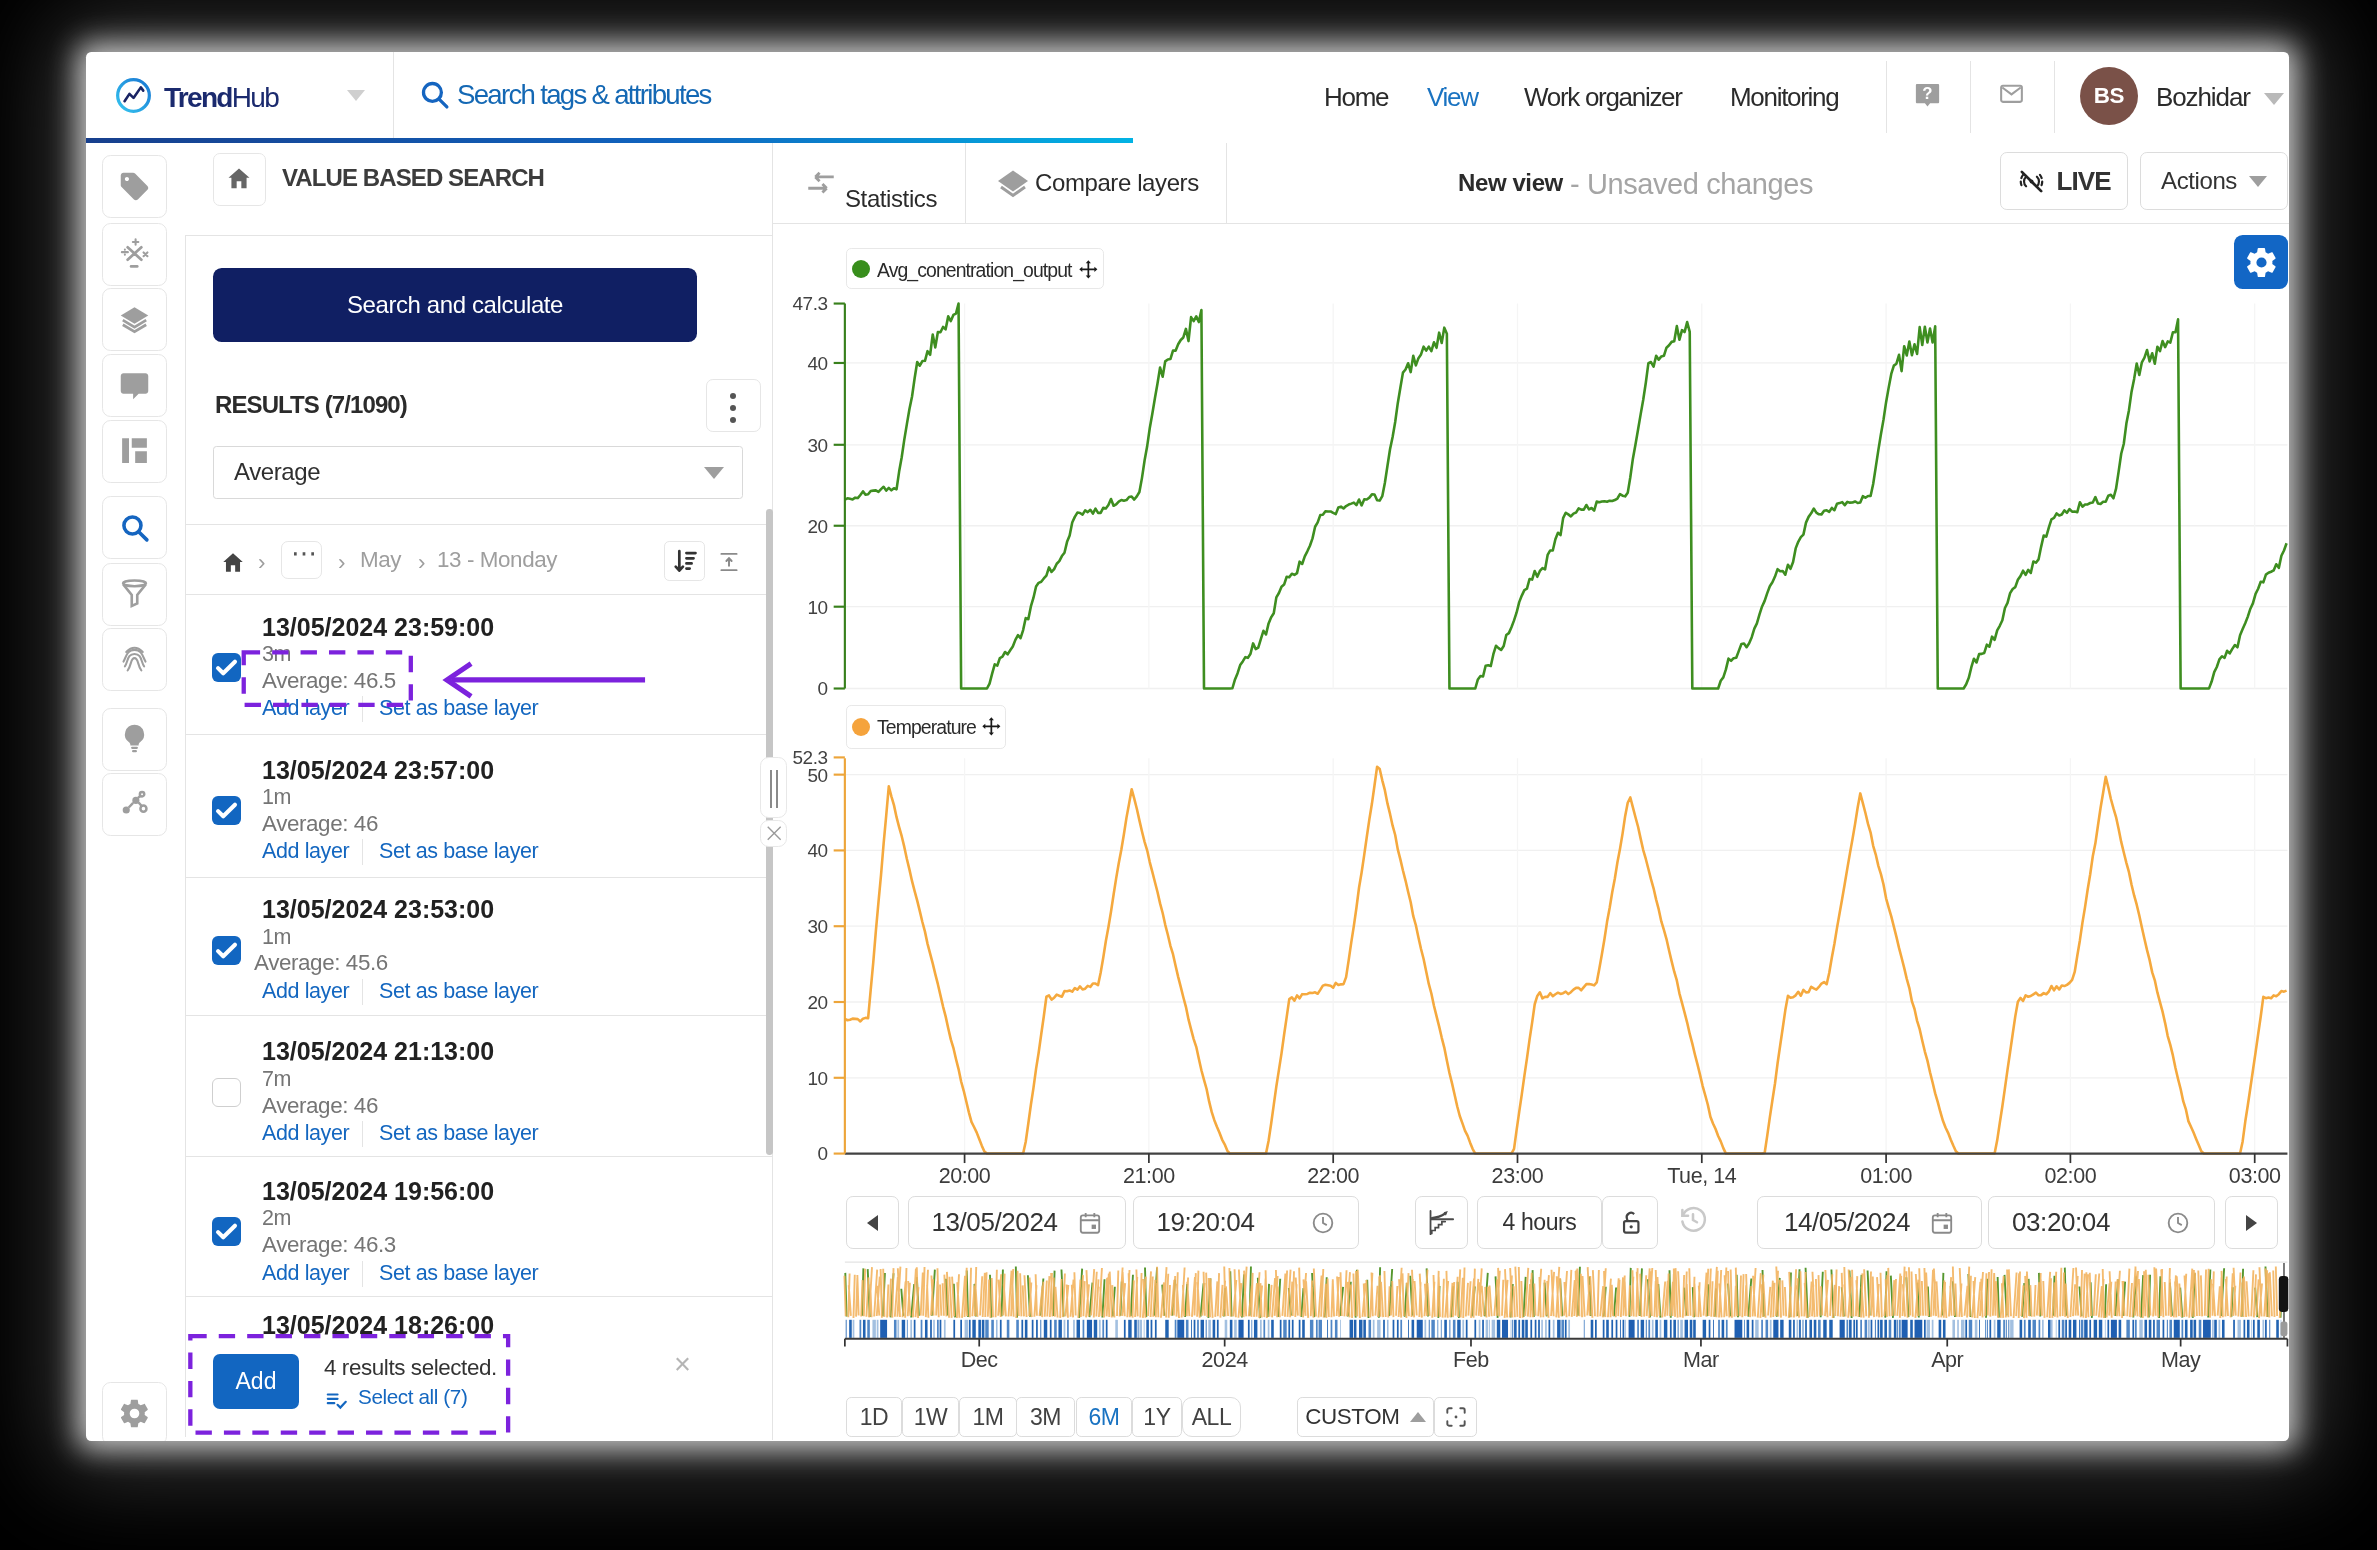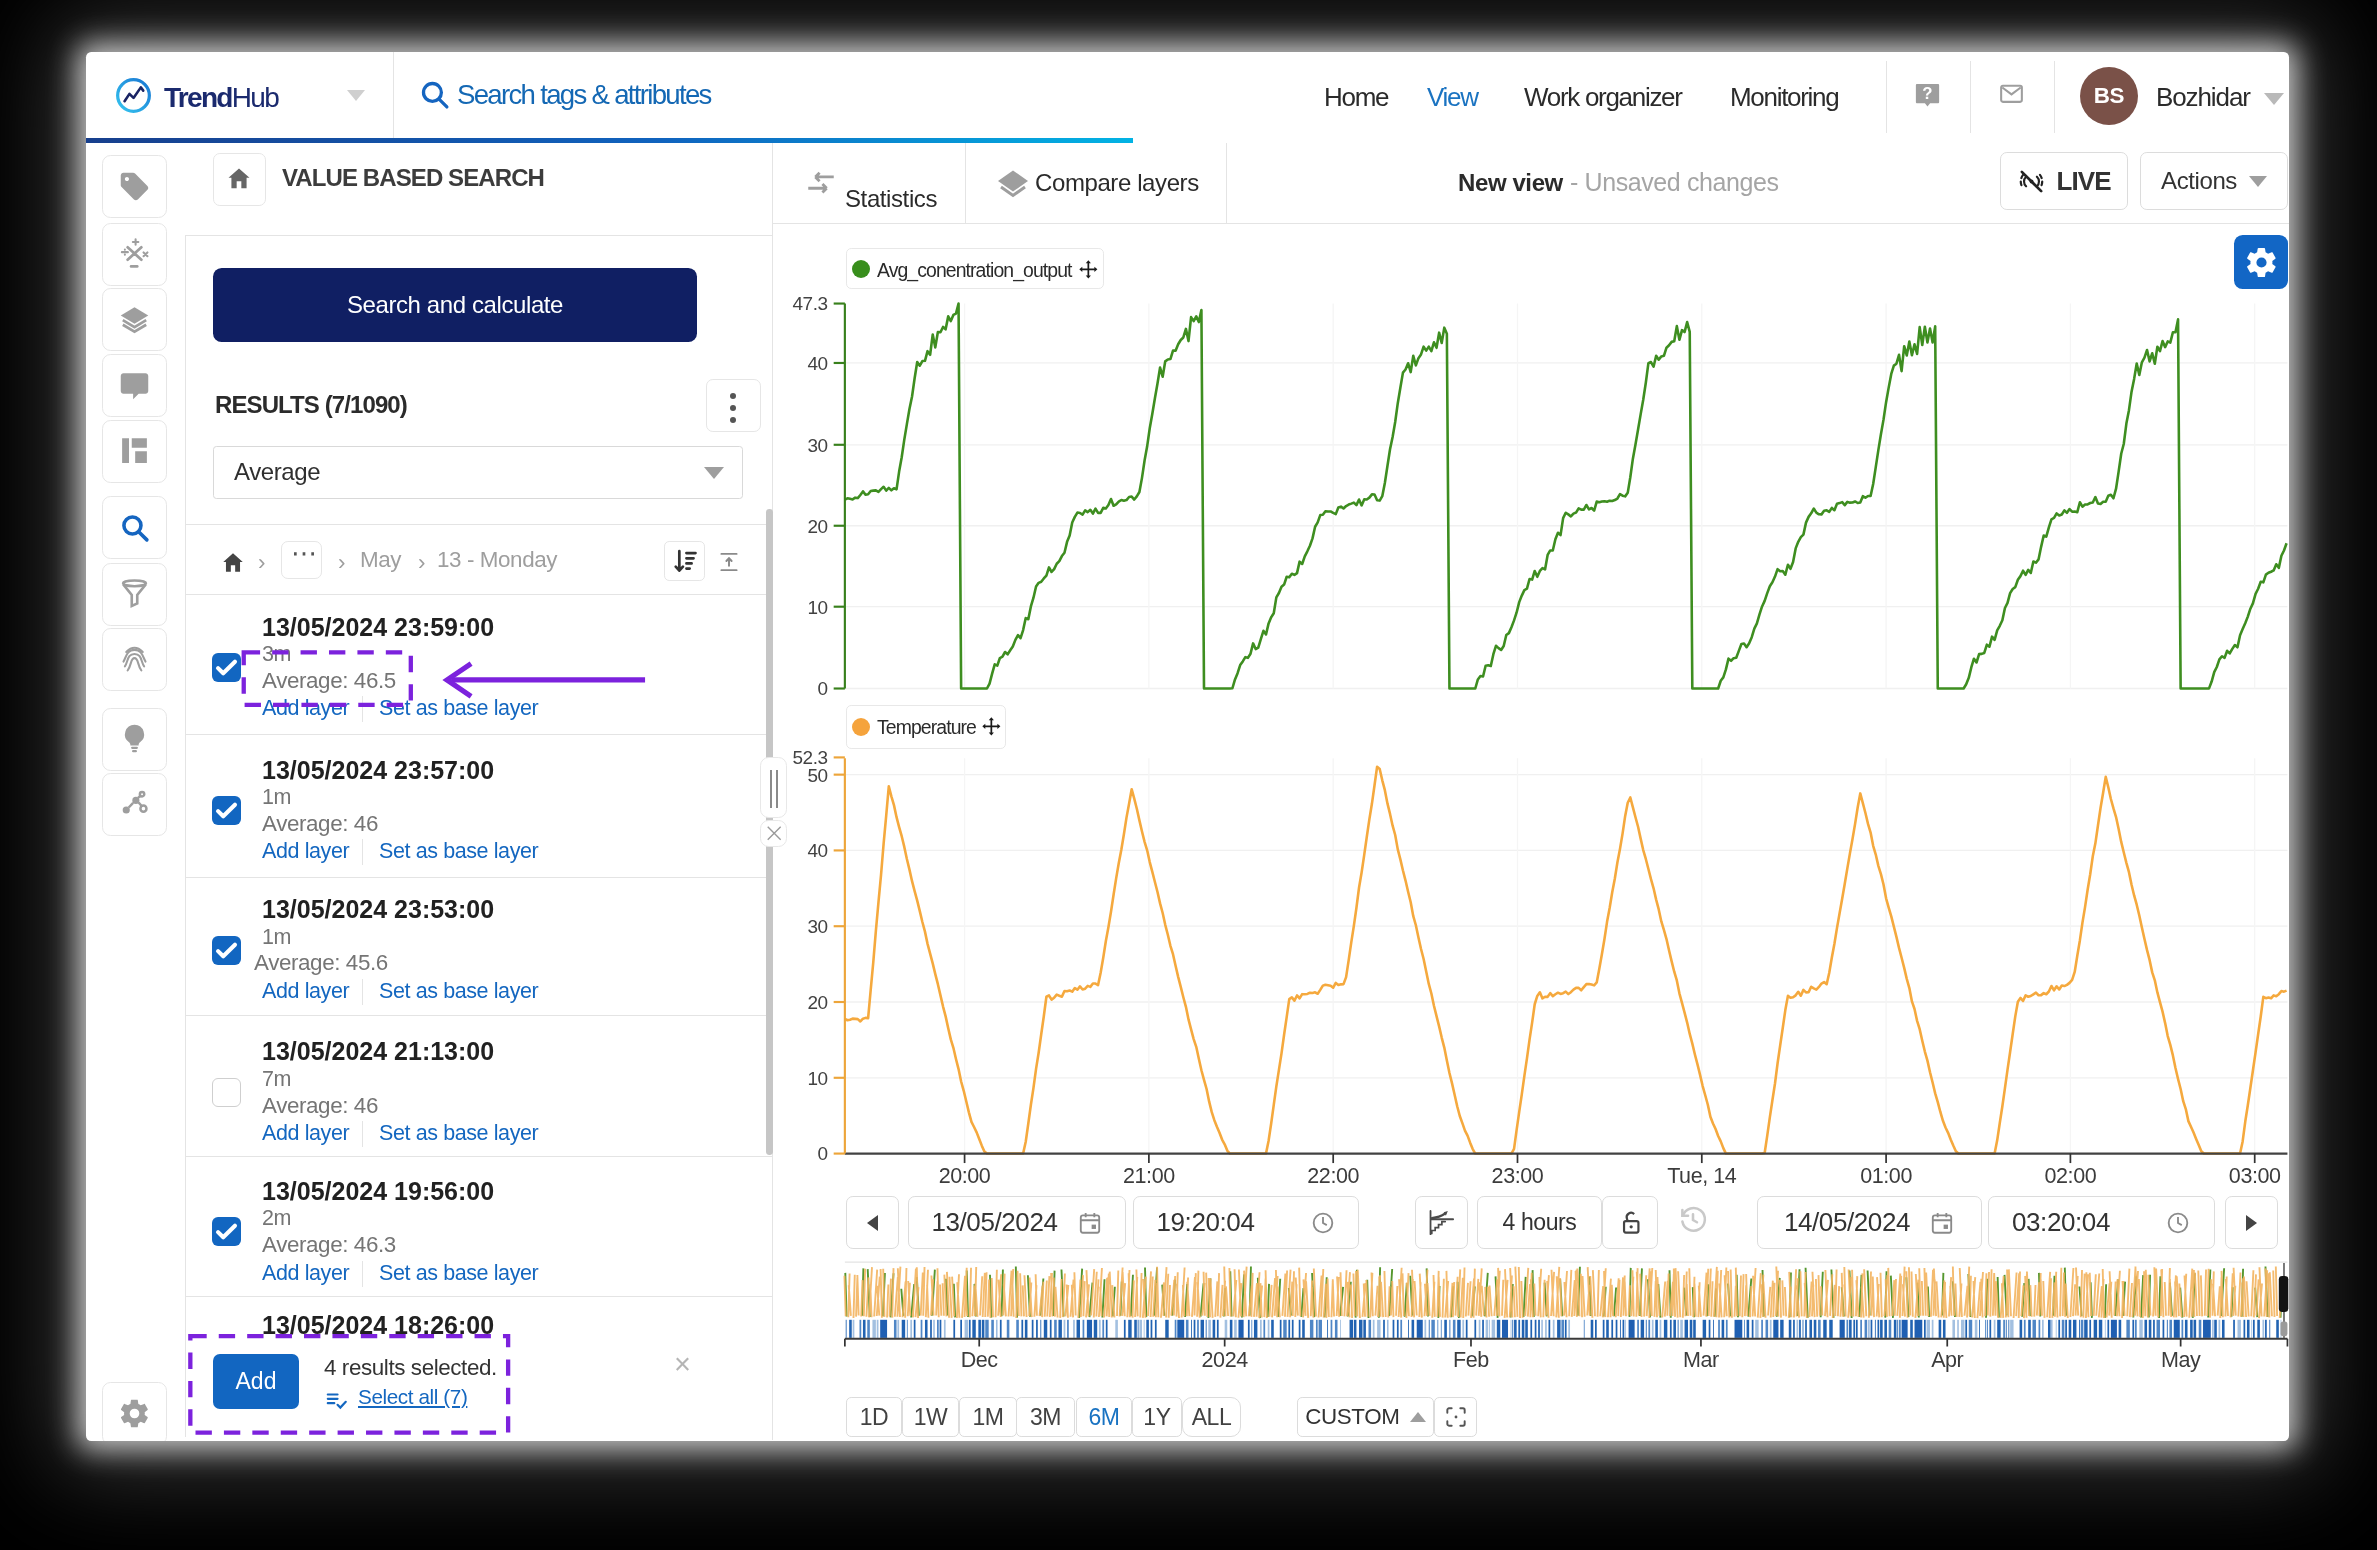--- a/index.html
+++ b/index.html
@@ -169,21 +169,21 @@
     </div>
 <div class="txt" style="left:759px;top:117px;font-size:24px;color:#2b2b2b;font-weight:400;letter-spacing:-0.4px;margin-top:16px;">Statistics</div>
 <div class="ic" style="left:909px;top:114px;width:36px;height:36px;">
       <svg viewBox="0 0 24 24">
         <path fill="#9e9e9e" d="M12 3L2 10l10 7 10-7-10-7z"></path>
         <path fill="none" stroke="#9e9e9e" stroke-width="2" d="M4 14l8 5.6L20 14"></path>
       </svg>
     </div>
 <div class="txt" style="left:949px;top:117px;font-size:24px;color:#2b2b2b;font-weight:400;letter-spacing:-0.4px;">Compare layers</div>
 <div class="txt" style="left:1372px;top:117px;font-size:24px;color:#2b2b2b;font-weight:700;letter-spacing:-0.4px;">New view</div>
-<div class="txt" style="left:1484px;top:116px;font-size:25px;color:#a5a5a5;font-weight:400;letter-spacing:-0.4px;">- Unsaved changes</div>
+<div class="txt" style="left:1484px;top:116px;font-size:29px;color:#a5a5a5;font-weight:400;letter-spacing:-0.4px;">- Unsaved changes</div>
 <div class="chip" style="left:1914px;top:100px;width:128px;height:58px;">
       <span style="width:29px;height:29px;display:inline-block;margin-right:10.3px">
         <svg viewBox="0 0 24 24" fill="none" stroke="#222" stroke-width="1.8" stroke-linecap="round">
           <path d="M6.2 6.2a8.2 8.2 0 000 11.6M17.8 6.2a8.2 8.2 0 010 11.6" opacity="0"></path>
           <path d="M7.5 8a5.6 5.6 0 000 8M16.5 8a5.6 5.6 0 010 8"></path>
           <path d="M5 6.5a9 9 0 000 11M19 6.5a9 9 0 010 11" stroke-dasharray="3 3"></path>
           <circle cx="12" cy="12" r="1.6" fill="#222" stroke="none"></circle>
           <path d="M4 4l16 16" stroke-width="2.2"></path>
         </svg>
       </span>
@@ -289,21 +289,21 @@
       <path d="M2 2L17 17M17 2L2 17" stroke="#9a9a9a" stroke-width="1.6"></path>
     </svg>
 <div class="abs" style="left:127px;top:1302px;width:86px;height:55px;background:#1266c1;border-radius:6.9px;display:flex;align-items:center;justify-content:center;color:#fff;font-size:23px">Add</div>
 <div class="txt" style="left:238px;top:1303px;font-size:22.4px;color:#333;font-weight:400;letter-spacing:-0.4px;">4 results selected.</div>
 <div class="ic" style="left:238px;top:1336px;width:26px;height:26px;">
       <svg viewBox="0 0 24 24" fill="none" stroke="#1467c0" stroke-width="2" stroke-linecap="round">
         <path d="M3.5 6h9M3.5 10h9M3.5 14h6"></path>
         <path d="M12.5 15.5l2.6 2.6 5-5.3"></path>
       </svg>
     </div>
-<div class="txt" style="left:272px;top:1333px;font-size:20.7px;color:#1467c0;font-weight:400;letter-spacing:-0.4px;text-decoration:underline;">Select all (7)</div>
+<div class="txt" style="left:272px;top:1333px;font-size:20.7px;color:#1467c0;font-weight:400;letter-spacing:-0.4px;">Select all (7)</div>
 <div class="txt" style="left:588px;top:1296px;font-size:29px;color:#b5b5b5;font-weight:400;letter-spacing:-0.9px;">×</div>
 <div class="abs" style="left:760px;top:196px;width:258px;height:41px;background:#fff;border:1.3px solid #e8e8e8;border-radius:5.2px"></div>
 <div class="abs" style="left:766px;top:208px;width:18px;height:18px;border-radius:50%;background:#388e1c"></div>
 <div class="txt" style="left:791px;top:207px;font-size:19.4px;color:#2b2b2b;font-weight:400;letter-spacing:-0.9px;">Avg_conentration_output</div>
 <div class="ic" style="left:992px;top:207px;width:20.7px;height:20.7px;">
       <svg viewBox="0 0 24 24" fill="#1a1a1a">
         <path d="M12 1.5l3 3.5H9l3-3.5zM12 22.5L9 19h6l-3 3.5zM1.5 12L5 9v6l-3.5-3zM22.5 12L19 15V9l3.5 3zM11 5h2v14h-2zM5 11h14v2H5z"></path>
       </svg>
     </div>
 <div class="abs" style="left:760px;top:653px;width:160px;height:44px;background:#fff;border:1.3px solid #e8e8e8;border-radius:5.2px"></div>

